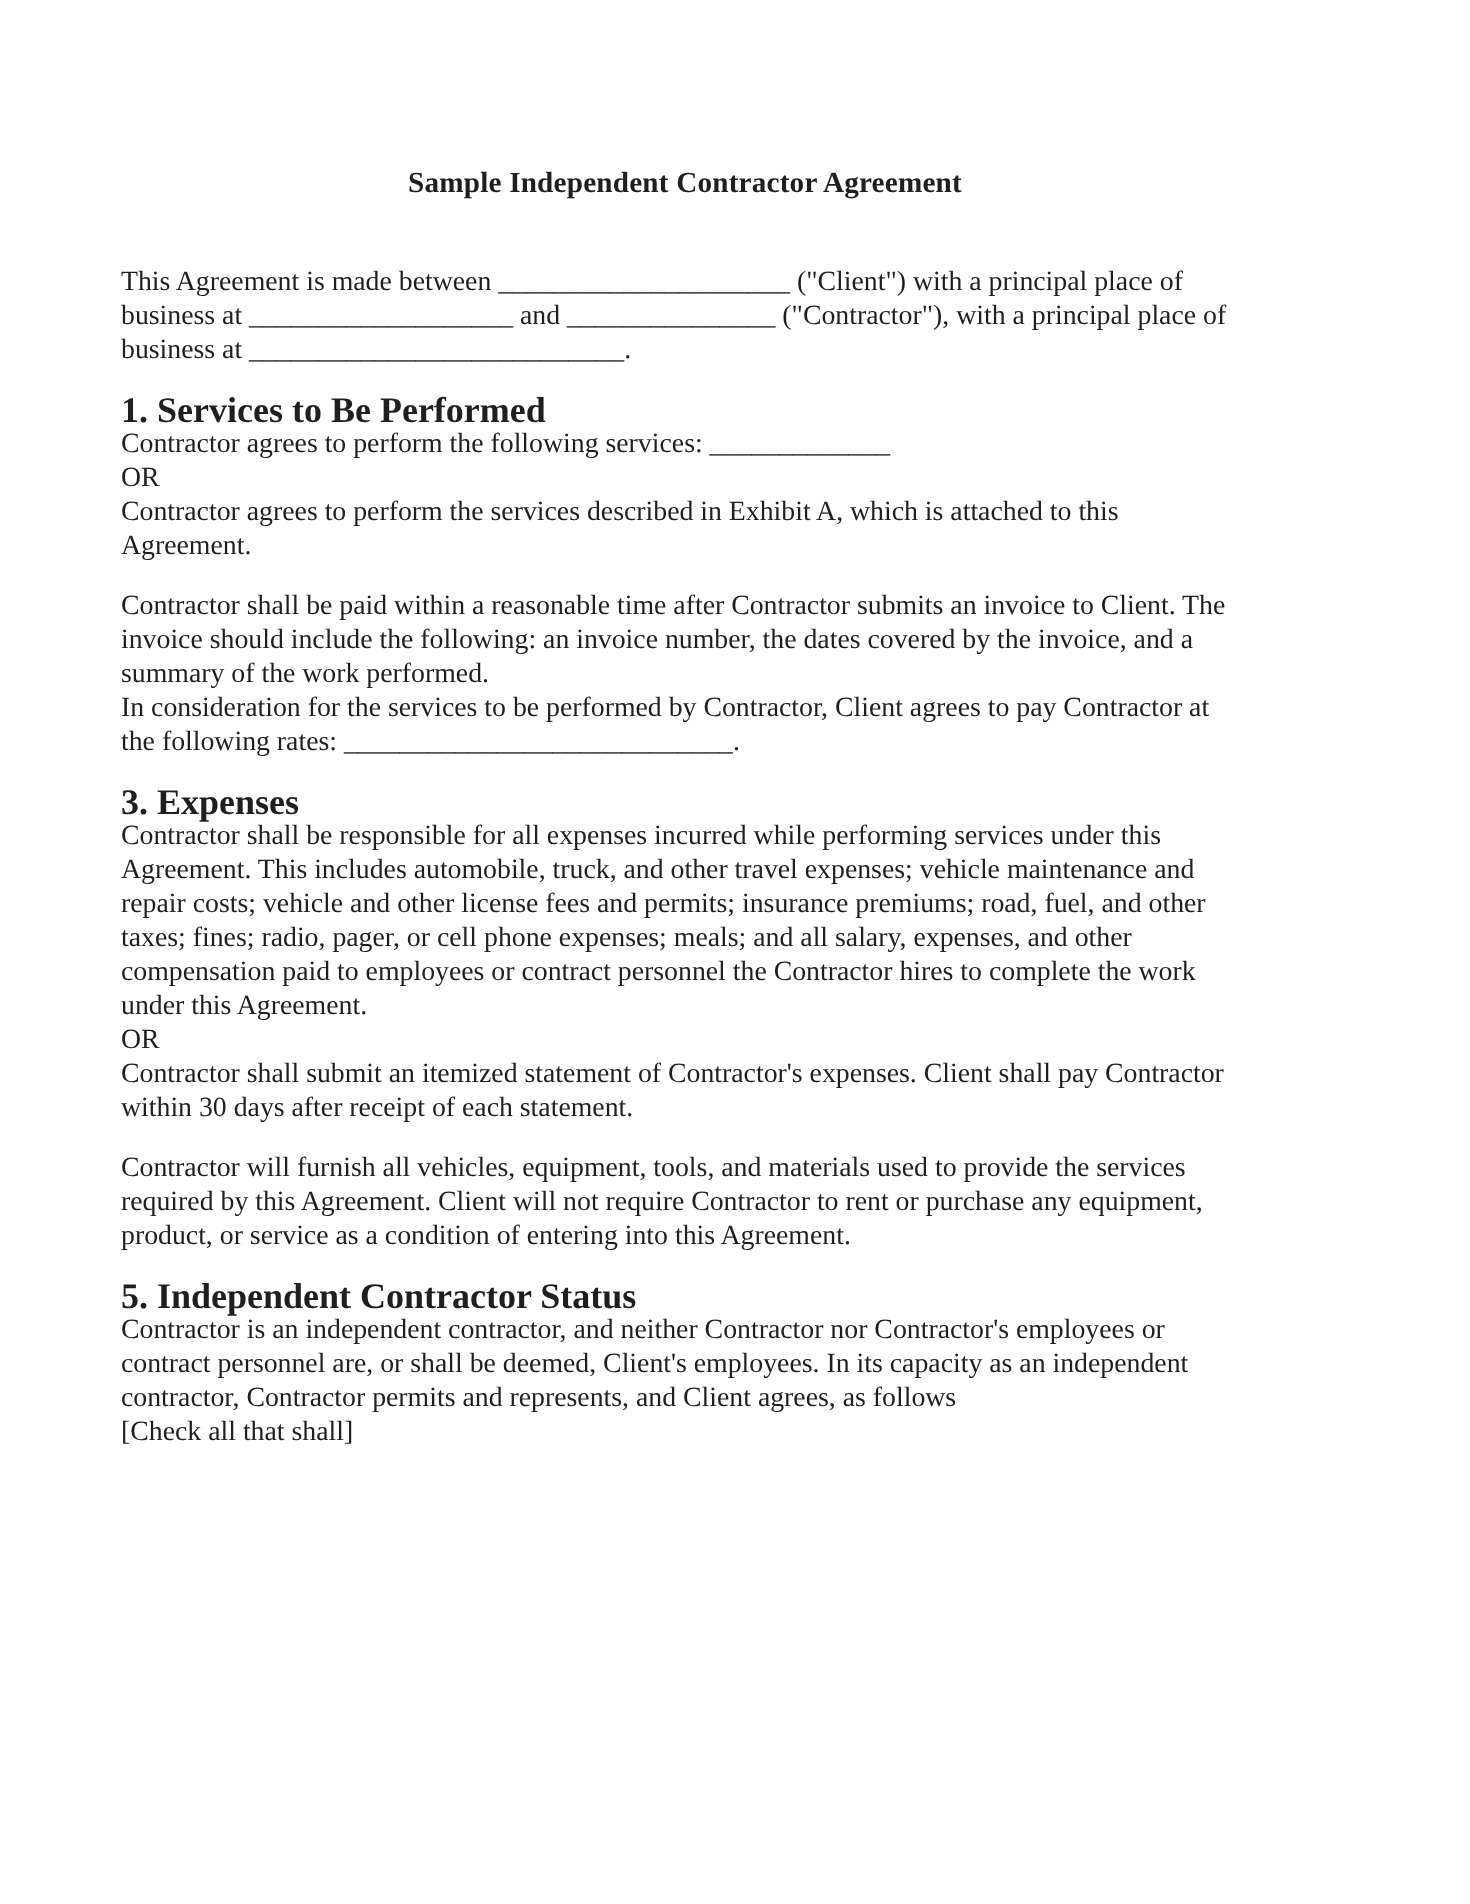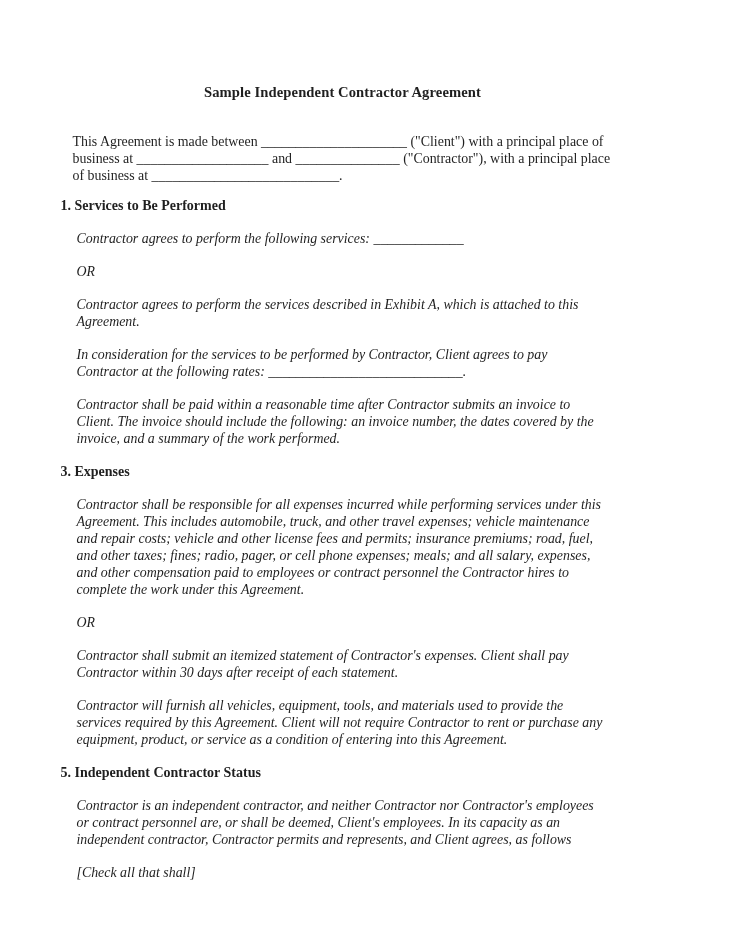--- a/index.html
+++ b/index.html
@@ -22,55 +22,54 @@
     overflow: hidden;
   }
   .doc-title {
     font-size: 14.6px;
     font-weight: bold;
     text-align: center;
     margin: 0 0 32px 0;
     letter-spacing: 0.1px;
   }
   .intro {
-    margin: 12px;
+    margin: 0;
     font-family: Liberation Serif, serif;
   }
   .section {
     margin-top: 13px;
   }
   .section-heading {
-    font-size: 14px;
+    font-size: 18px;
     font-weight: bold;
     margin: 0;
   }
   .section p {
-    margin: 16px;
-    font-style: italic;
+    margin: 0;
   }
 </style>
 </head>
 <body>
 
 <div class="page">
 
   <h1 class="doc-title">Sample Independent Contractor Agreement</h1>
 
   <p class="intro">This Agreement is made between _____________________ ("Client") with a principal place of business at ___________________ and _______________ ("Contractor"), with a principal place of business at ___________________________.</p>
 
   <div class="section">
     <h2 class="section-heading">1. Services to Be Performed</h2>
     <p>Contractor agrees to perform the following services: _____________</p>
     <p>OR</p>
     <p>Contractor agrees to perform the services described in Exhibit A, which is attached to this Agreement.</p>
   </div>
 
   <div class="section">
+    <p>Contractor shall be paid within a reasonable time after Contractor submits an invoice to Client. The invoice should include the following: an invoice number, the dates covered by the invoice, and a summary of the work performed.</p>
     <p>In consideration for the services to be performed by Contractor, Client agrees to pay Contractor at the following rates: ____________________________.</p>
-    <p>Contractor shall be paid within a reasonable time after Contractor submits an invoice to Client. The invoice should include the following: an invoice number, the dates covered by the invoice, and a summary of the work performed.</p>
   </div>
 
   <div class="section">
     <h2 class="section-heading">3. Expenses</h2>
     <p>Contractor shall be responsible for all expenses incurred while performing services under this Agreement. This includes automobile, truck, and other travel expenses; vehicle maintenance and repair costs; vehicle and other license fees and permits; insurance premiums; road, fuel, and other taxes; fines; radio, pager, or cell phone expenses; meals; and all salary, expenses, and other compensation paid to employees or contract personnel the Contractor hires to complete the work under this Agreement.</p>
     <p>OR</p>
     <p>Contractor shall submit an itemized statement of Contractor's expenses. Client shall pay Contractor within 30 days after receipt of each statement.</p>
   </div>
 
   <div class="section">

